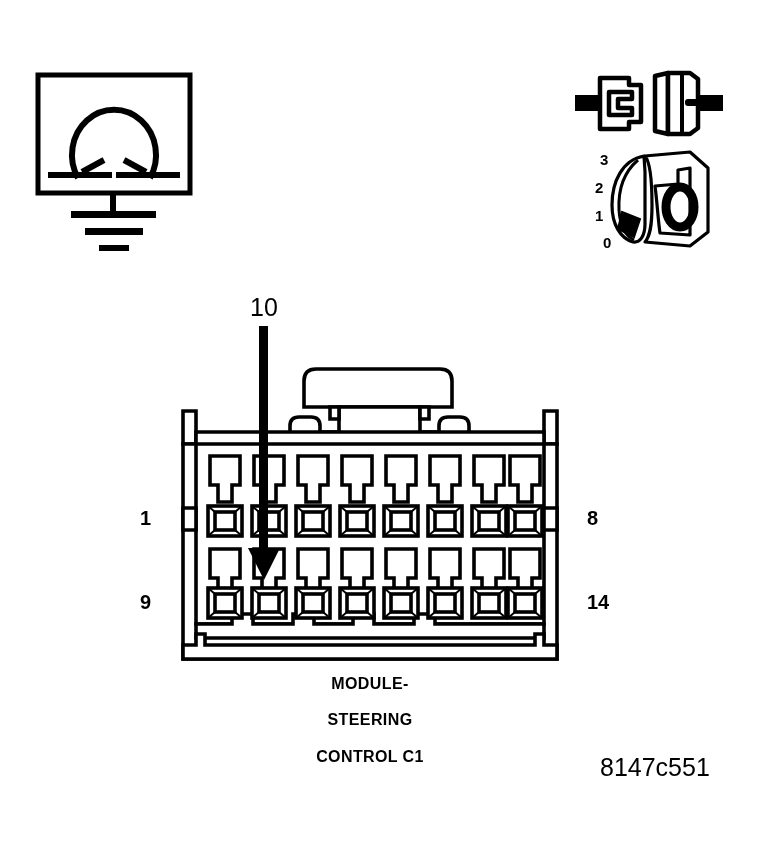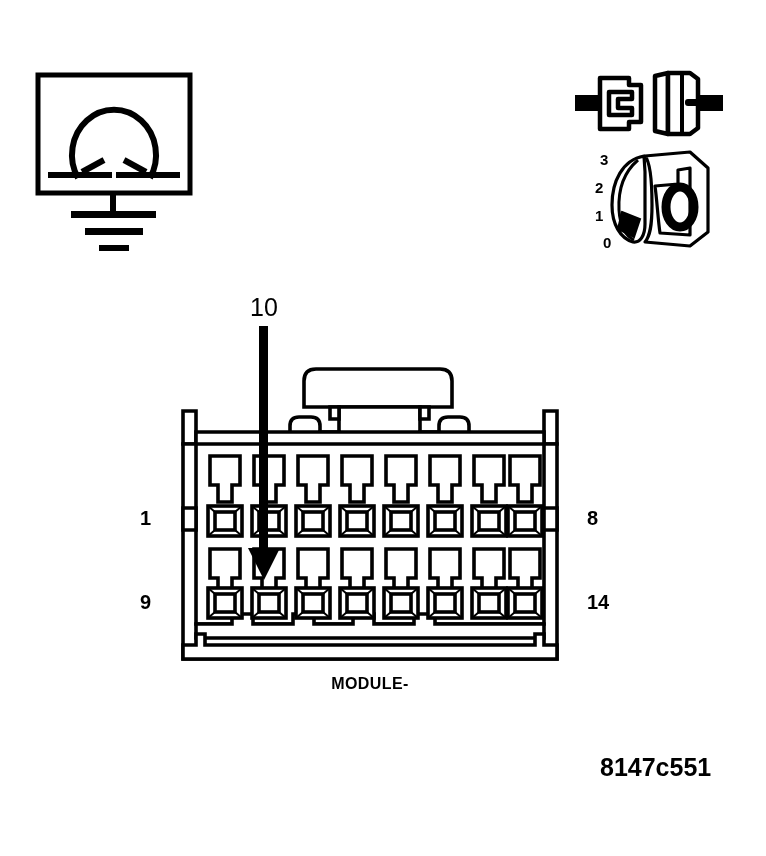--- a/index.html
+++ b/index.html
@@ -46,21 +46,21 @@
   .caption-line {
     font-size: 16px;
     font-weight: bold;
     letter-spacing: 0.4px;
     text-align: center;
     width: 380px;
     font-family: "Liberation Sans", sans-serif;
   }
   .figref {
     font-size: 25px;
-    font-weight: bold;
+    font-weight: normal;
     font-family: "Liberation Sans", sans-serif;
     text-align: right;
   }
   .gaugenum {
     font-size: 15px;
     font-weight: bold;
     font-family: "Liberation Sans", sans-serif;
   }
 </style>
 </head>
@@ -313,16 +313,18 @@
   </svg>
 
   <span class="txt arrow-label" style="left:250px; top:295px;">10</span>
 
   <span class="txt pinnum" style="left:140px; top:508px;">1</span>
   <span class="txt pinnum" style="left:587px; top:508px;">8</span>
   <span class="txt pinnum" style="left:140px; top:592px;">9</span>
   <span class="txt pinnum" style="left:587px; top:592px;">14</span>
 
   <span class="txt caption-line" style="left:180px; top:676px;">MODULE-</span>
+  <span class="txt caption-line" style="left:180px; top:712px;">STEERING</span>
+  <span class="txt caption-line" style="left:180px; top:749px;">CONTROL C1</span>
 
   <span class="txt figref" style="left:600px; top:755px;">8147c551</span>
 
 </div>
 
 </body></html>

